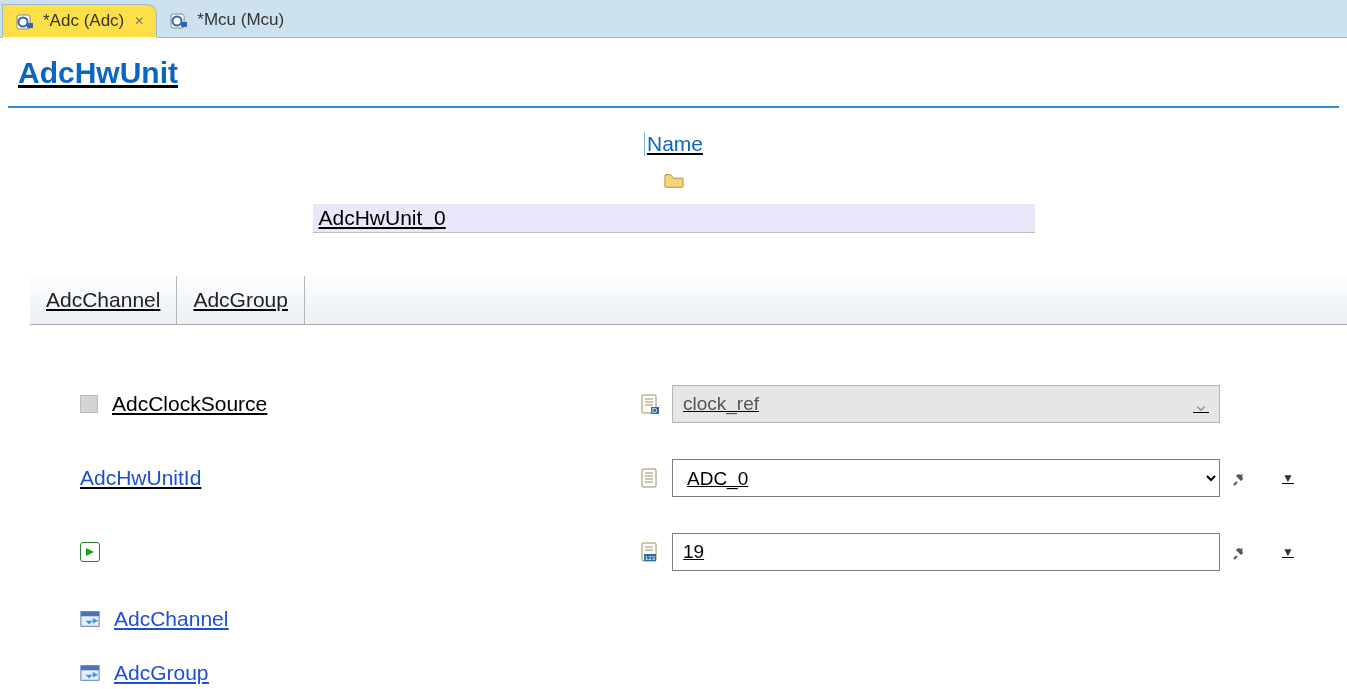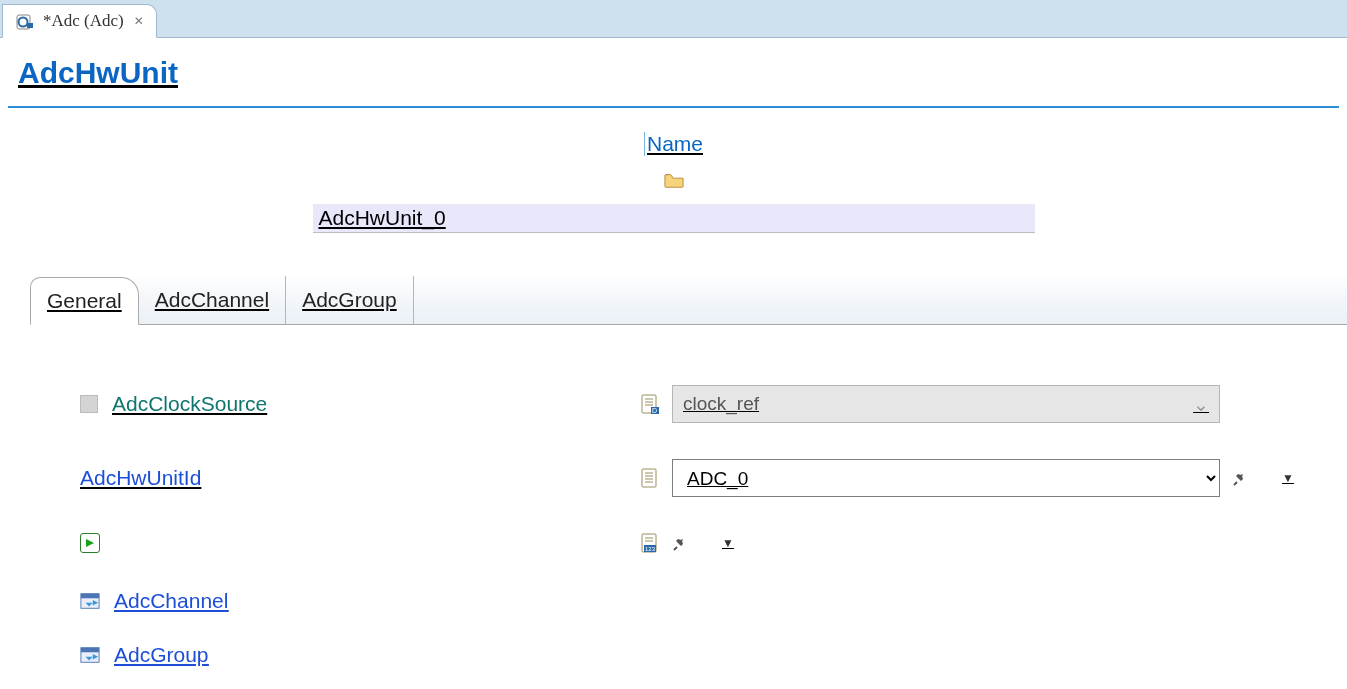--- a/index.html
+++ b/index.html
@@ -23,26 +23,25 @@
     display: flex;
     align-items: center;
     gap: 8px;
     height: 34px;
     padding: 0 12px;
     font-size: 17px;
     color: #333;
     cursor: pointer;
   }
   .ed-tab.active {
-    background: #ffffff;
+    background: #fde047;
     border: 1px solid #9fb8cc;
     border-bottom: 1px solid #fff;
     border-top-right-radius: 10px;
     margin-bottom: -1px;
-    font-family: Liberation Serif, serif;
   }
   .ed-tab .close-x {
     font-size: 12px;
     color: #777;
     margin-left: 2px;
   }
   .content {
     padding: 0;
     text-decoration: underline;
   }
@@ -121,21 +120,21 @@
     display: flex;
     align-items: center;
     gap: 14px;
     font-size: 21px;
   }
   .field-col {
     display: flex;
     align-items: center;
     gap: 12px;
   }
-  .label-disabled { color: #0f766e; }
+  .label-disabled { color: #000000; }
   .label-link { color: #1d4ed8; }
   .label-underline { text-decoration: underline; cursor: pointer; }
   .checkbox-box {
     width: 18px; height: 18px;
     border: 1px solid #bbb;
     background: #d4d4d4;
     display: inline-block;
   }
   .play-badge {
     width: 20px; height: 20px;
@@ -198,20 +197,30 @@
     <span class="ico">
       <svg width="18" height="18" viewBox="0 0 18 18">
         <rect x="1" y="3" width="13" height="14" rx="2" fill="#fff" stroke="#888"></rect>
         <circle cx="7" cy="10" r="4.5" fill="none" stroke="#2b6aa8" stroke-width="2"></circle>
         <rect x="11" y="11" width="6" height="5" fill="#2b6aa8"></rect>
       </svg>
     </span>
     <span>*Adc (Adc)</span>
     <span class="close-x">✕</span>
   </div>
+  <div class="ed-tab">
+    <span class="ico">
+      <svg width="18" height="18" viewBox="0 0 18 18">
+        <rect x="1" y="3" width="13" height="14" rx="2" fill="#fff" stroke="#888"></rect>
+        <circle cx="7" cy="10" r="4.5" fill="none" stroke="#2b6aa8" stroke-width="2"></circle>
+        <rect x="11" y="11" width="6" height="5" fill="#2b6aa8"></rect>
+      </svg>
+    </span>
+    <span>*Mcu (Mcu)</span>
+  </div>
 </div>
 
 <div class="content">
 
   <div class="page-title-area">
     <div class="page-title">AdcHwUnit</div>
   </div>
   <div class="title-sep"></div>
 
   <div class="name-row">
@@ -219,21 +228,20 @@
     <span class="ico">
       <svg width="22" height="18" viewBox="0 0 22 18">
         <path d="M1 4 h7 l2 3 h11 v9 a1 1 0 0 1 -1 1 H2 a1 1 0 0 1 -1 -1 Z" fill="#f7d37a" stroke="#b8893a"></path>
         <path d="M1 4 a1 1 0 0 1 1 -1 h5 l2 2" fill="#f7d37a" stroke="#b8893a"></path>
       </svg>
     </span>
     <div class="name-value">AdcHwUnit_0</div>
   </div>
 
   <div class="subtabs-row">
-    <div class="subtab first active">General</div>
     <div class="subtab">AdcChannel</div>
     <div class="subtab">AdcGroup</div>
   </div>
 
   <div class="form-area">
 
     <div class="form-row">
       <div class="label-col">
         <span class="checkbox-box"></span>
         <span class="label-disabled">AdcClockSource</span>
@@ -295,20 +303,21 @@
       <div class="field-col">
         <span class="ico">
           <svg width="18" height="20" viewBox="0 0 18 20">
             <rect x="1" y="1" width="14" height="18" rx="1" fill="#fff" stroke="#9a8f5a"></rect>
             <rect x="3" y="12" width="12" height="7" fill="#2b6aa8"></rect>
             <text x="4" y="18" font-size="6" fill="#fff">123</text>
             <line x1="4" y1="5" x2="12" y2="5" stroke="#9a8f5a"></line>
             <line x1="4" y1="8" x2="12" y2="8" stroke="#9a8f5a"></line>
           </svg>
         </span>
+        <input class="field input-narrow" value="19" style="">
         <span class="pin-icon">
           <svg width="16" height="16" viewBox="0 0 16 16">
             <path d="M6 1 l4 4 -1 1 1 3 -2 2 -5 -5 2 -2 3 1 1 -1 Z" fill="#555"></path>
             <line x1="4" y1="12" x2="1" y2="15" stroke="#555" stroke-width="2"></line>
           </svg>
         </span>
         <span class="chevron-pad"></span>
         <span class="chevron-small">▼</span>
       </div>
     </div>

